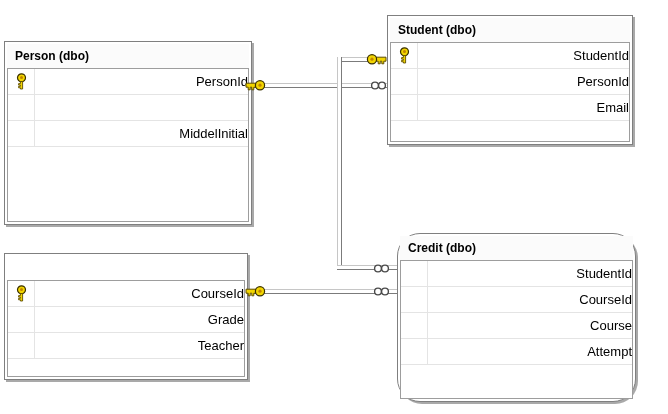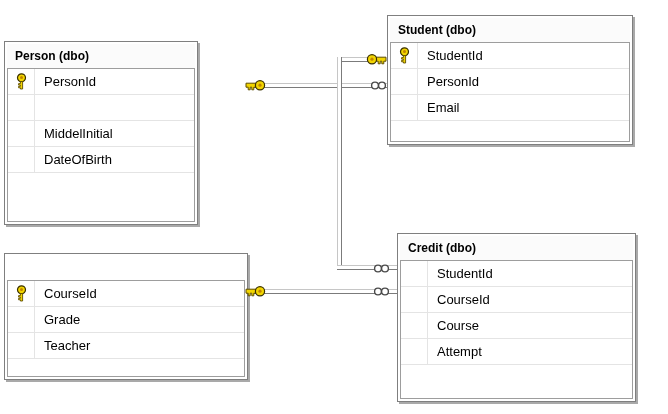--- a/index.html
+++ b/index.html
@@ -17,21 +17,21 @@
   }
   .tbl-title {
     height:24px; line-height:24px; font-weight:700; font-size:12px;
     padding-left:8px; white-space:nowrap; overflow:hidden;
     background:#fbfbfb;
   }
   .tbl-grid {
     position:absolute; left:2px; right:2px; top:26px; bottom:2px;
     border:1px solid #9d9d9d; background:#fff; overflow:hidden;
   }
-  .row { display:flex; height:25px; border-bottom:1px solid #e4e4e4; align-items:stretch; }
+  .row { display:flex; height:25px; border-bottom:1px solid #e4e4e4; align-items:stretch;justify-content:space-between; }
   .cell-icon {
     width:26px; flex:0 0 26px; border-right:1px solid #e4e4e4;
     display:flex; align-items:center; justify-content:center;
   }
   .cell-name {
     padding-left:9px; font-size:13px; line-height:25px; white-space:nowrap;
   }
 
   
   .pipe-h {
@@ -94,43 +94,39 @@
       <circle cx="15" cy="6.2" r="1.6" fill="#c28400"></circle>
     </svg>
   </span>
   <span class="end-icon" style="left:373px;top:286px;">
     <svg width="17" height="11" viewBox="0 0 17 11">
       <circle cx="5" cy="5.5" r="3.4" fill="#ffffff" stroke="#4a4a4a" stroke-width="1.4"></circle>
       <circle cx="12" cy="5.5" r="3.4" fill="#ffffff" stroke="#4a4a4a" stroke-width="1.4"></circle>
     </svg>
   </span>
 
-  <div class="tbl" style="left:4px;top:41px;width:194px;height:184px;">
+  <div class="tbl" style="left:4px;top:41px;width:248px;height:184px;">
     <div class="tbl-title">Person (dbo)</div>
     <div class="tbl-grid">
       <div class="row">
         <span class="cell-icon">
           <svg width="11" height="17" viewBox="0 0 11 17">
             <circle cx="5.5" cy="4.8" r="4" fill="#f2d500" stroke="#3a3000" stroke-width="1.2"></circle>
             <circle cx="5.5" cy="4.4" r="1.5" fill="#c28400"></circle>
             <path d="M4.4 8.5 h2.2 v7.5 h-2.2 v-1.2 h-1.8 v-1.5 h1.8 v-1.2 h-1.8 v-1.5 h1.8 z" fill="#f2d500" stroke="#5d4d00" stroke-width="0.9"></path>
           </svg>
         </span>
         <span class="cell-name">PersonId</span>
       </div>
       <div class="row">
         <span class="cell-icon"></span>
       </div>
       <div class="row">
         <span class="cell-icon"></span>
         <span class="cell-name">MiddelInitial</span>
-      </div>
-      <div class="row">
-        <span class="cell-icon"></span>
-        <span class="cell-name">DateOfBirth</span>
       </div>
     </div>
   </div>
 
   <div class="tbl" style="left:387px;top:15px;width:246px;height:130px;">
     <div class="tbl-title">Student (dbo)</div>
     <div class="tbl-grid">
       <div class="row">
         <span class="cell-icon">
           <svg width="11" height="17" viewBox="0 0 11 17">
@@ -168,21 +164,21 @@
         <span class="cell-icon"></span>
         <span class="cell-name">Grade</span>
       </div>
       <div class="row">
         <span class="cell-icon"></span>
         <span class="cell-name">Teacher</span>
       </div>
     </div>
   </div>
 
-  <div class="tbl" style="left:397px;top:233px;width:239px;height:169px;">
+  <div class="tbl" style="left:397px;top:233px;width:239px;height:169px;border-radius:23px;">
     <div class="tbl-title">Credit (dbo)</div>
     <div class="tbl-grid">
       <div class="row">
         <span class="cell-icon"></span>
         <span class="cell-name">StudentId</span>
       </div>
       <div class="row">
         <span class="cell-icon"></span>
         <span class="cell-name">CourseId</span>
       </div>

